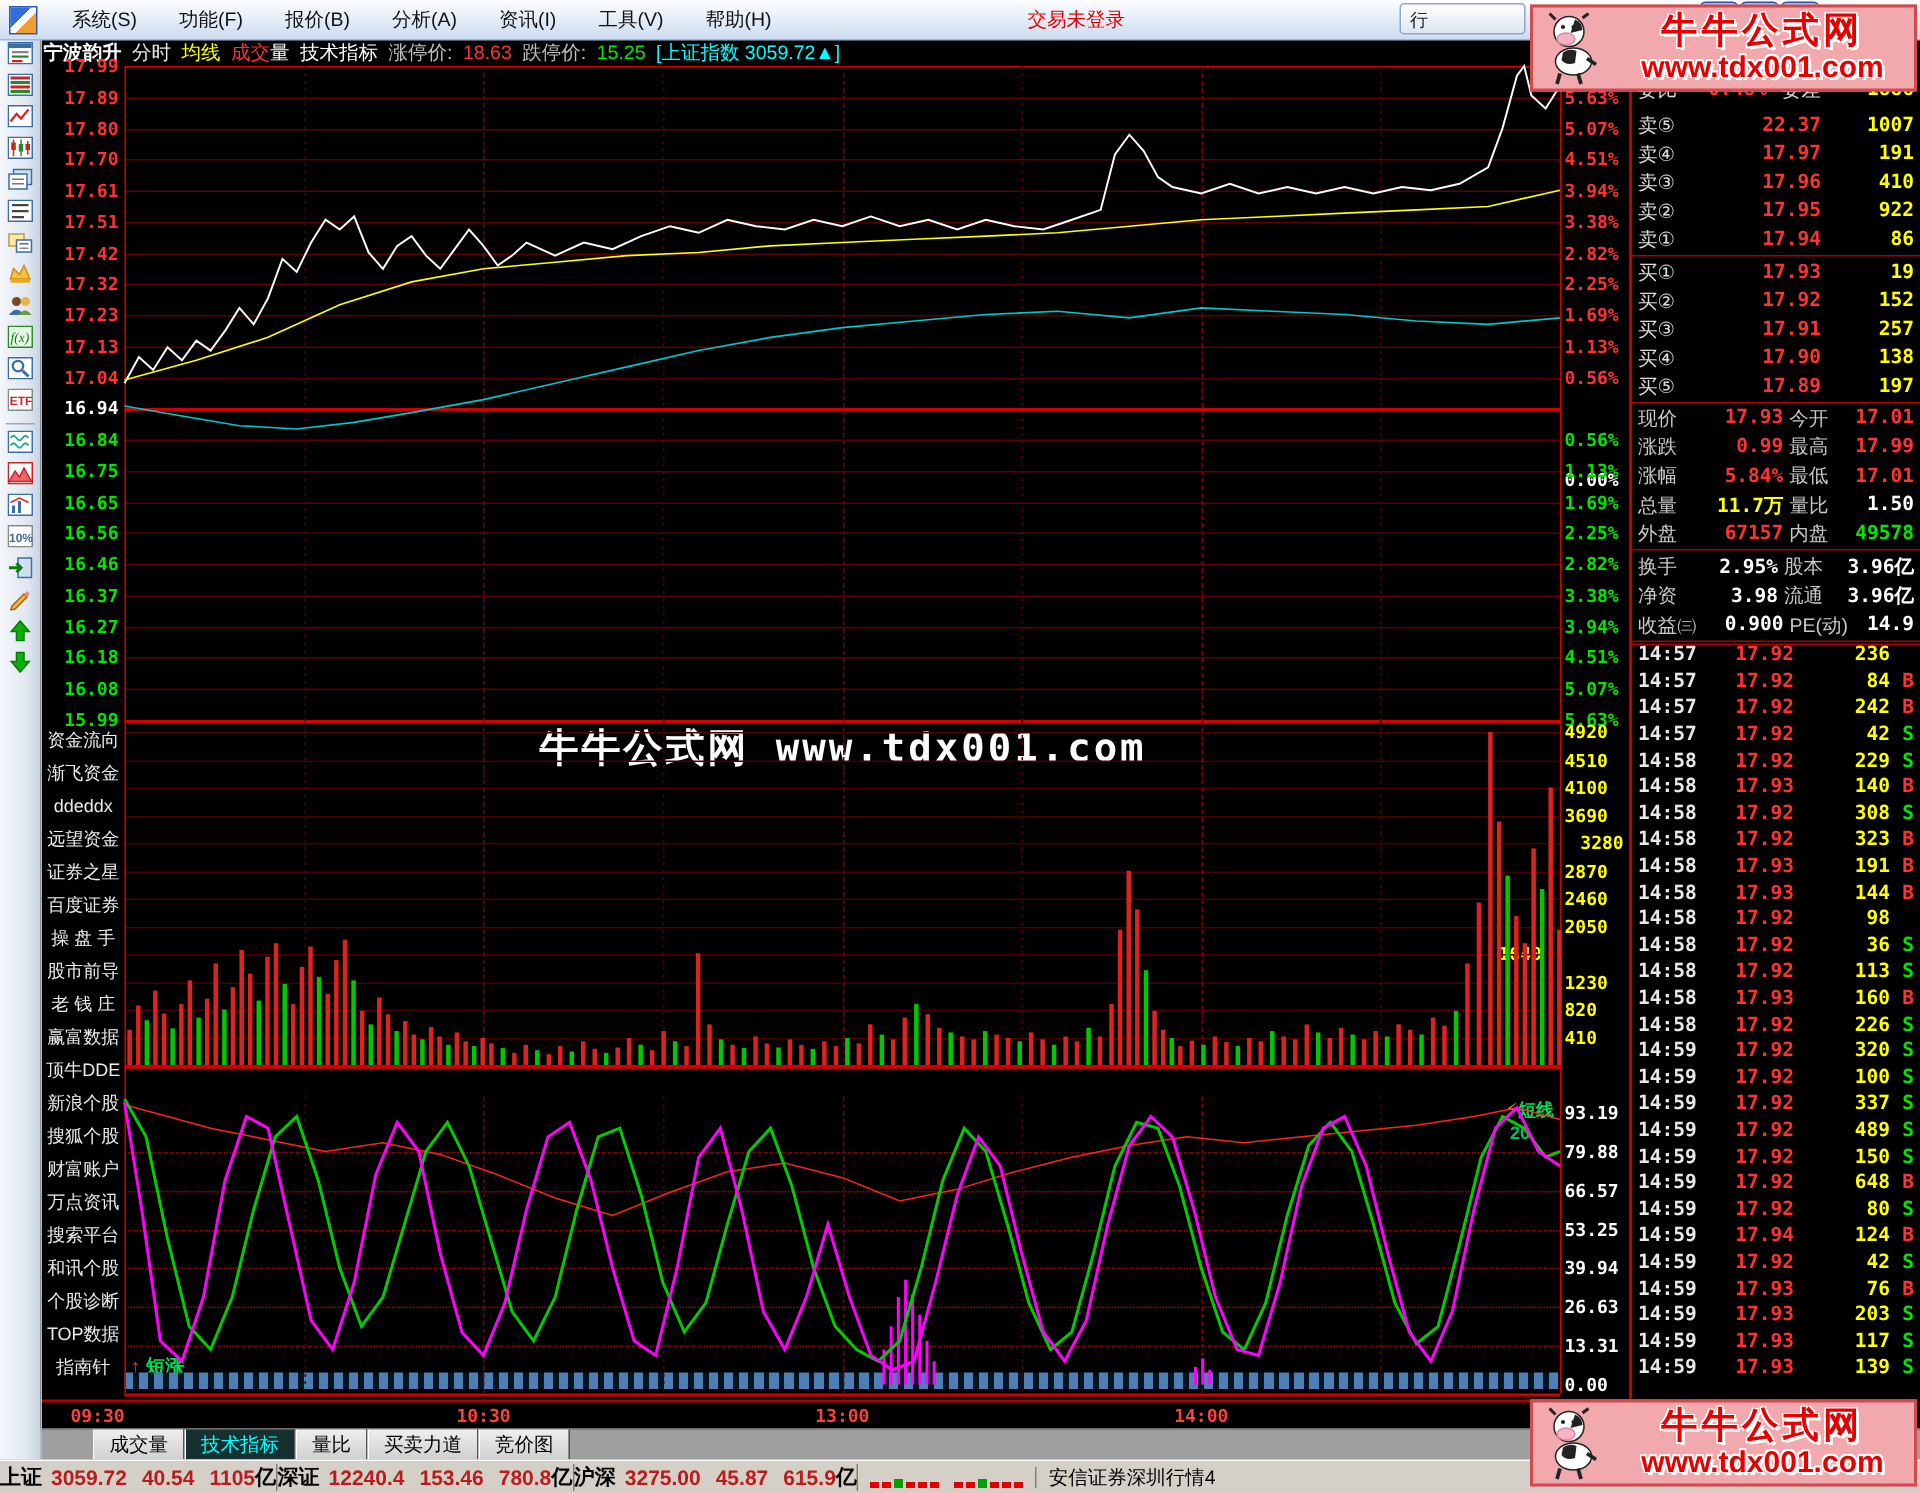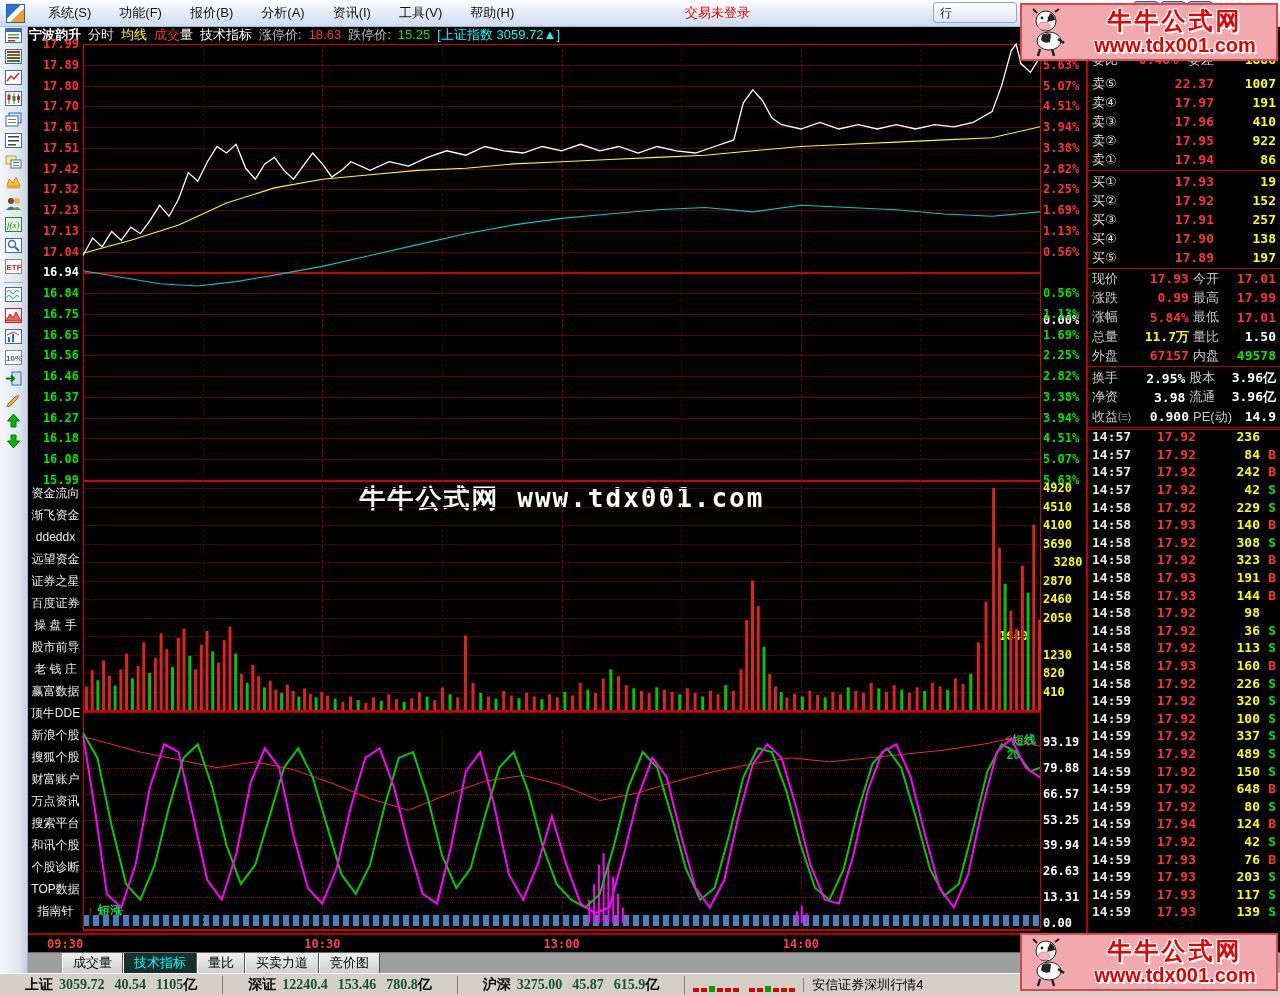--- a/index.html
+++ b/index.html
@@ -65,23 +65,23 @@
   
   #time-axis{position:absolute;left:27px;top:933px;width:1059px;height:19px;background:#000;border-top:2px solid #b00000;}
   .time-lab{position:absolute;top:2px;font-size:12px;font-weight:bold;color:#ff4040;font-family:"DejaVu Sans Mono",monospace;}
   #tab-bar{position:absolute;left:0;top:952px;width:1280px;height:21px;background:#9f9f9f;
     border-top:1px solid #6b6b6b;display:flex;align-items:stretch;padding-left:62px;box-sizing:border-box;}
   .tab{padding:0 10px;line-height:20px;font-size:13px;color:#000;background:linear-gradient(#efefef,#cfcfcf);
     border-right:1px solid #555;border-left:1px solid #fff;white-space:nowrap;}
   .tab.active{background:#16302f;color:#00ffff;}
   #status-bar{position:absolute;left:0;top:973px;width:1280px;height:22px;background:#d4d0c8;
     border-top:1px solid #fff;display:flex;align-items:center;font-size:14px;font-weight:bold;z-index:6;}
-  .sb-seg{display:flex;align-items:center;padding:0 25px;height:18px;border-right:1px solid #808080;white-space:nowrap;}
+  .sb-seg{display:flex;align-items:center;padding:0 0;height:18px;border-right:1px solid #808080;white-space:nowrap;}
   .sb-seg .sl{color:#000;margin-right:6px;}
-  .sb-seg .sv{color:#14532d;margin-right:10px;font-family:Liberation Serif, serif;}
+  .sb-seg .sv{color:#b91c1c;margin-right:10px;font-family:Liberation Sans, sans-serif;}
   .sb-seg .su{color:#000;}
   #mini-bars{display:flex;align-items:flex-end;gap:2px;padding:0 8px;height:14px;border-right:1px solid #808080;}
   #mini-bars i{display:block;width:6px;height:4px;background:#e00000;}
   #mini-bars i.g{background:#00a000;height:6px;}
   #broker{padding:0 8px;color:#000;font-weight:normal;font-size:13px;}
   
   .ad-logo{position:absolute;width:258px;height:58px;background:#f2a9ad;border:2px solid #d4494e;
     box-sizing:border-box;z-index:9;display:flex;align-items:center;}
   .ad-cow{flex:0 0 52px;height:100%;position:relative;}
   .ad-text{flex:1;text-align:center;line-height:1;}

